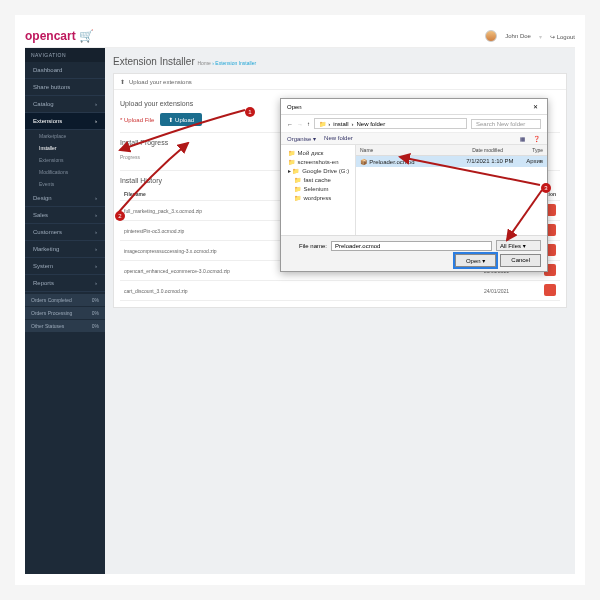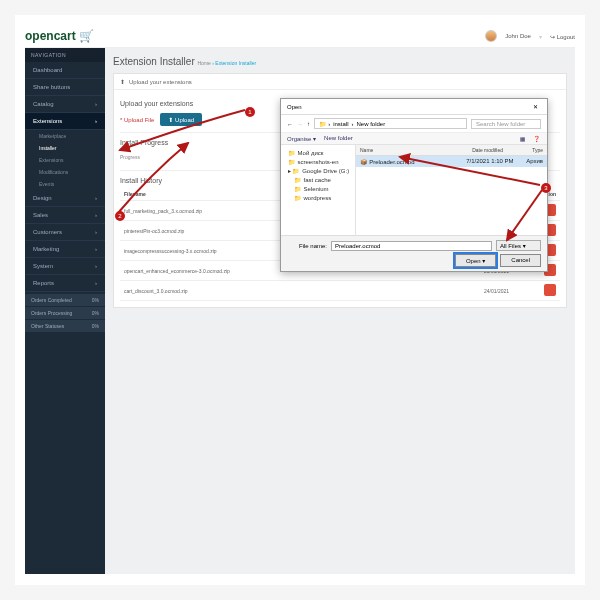--- a/index.html
+++ b/index.html
@@ -1,20 +1,20 @@
 <!DOCTYPE html>
 <html><head>
 <meta charset="utf-8">
 <style>
 *{box-sizing:border-box;margin:0;padding:0;font-family:Arial,sans-serif}
 body{background:#f5f5f5;width:600px;height:600px;overflow:hidden;position:relative;font-size:7px}
 .whitebox{background:#fff;margin:15px;padding:10px;height:570px;position:relative}
 .topbar{display:flex;justify-content:space-between;align-items:center;padding:4px 0;border-bottom:1px solid #eee}
 .logo{color:#1fa5d6;font-size:12px;font-weight:bold}
-.logo span{color:#14532d}
+.logo span{color:#be185d}
 .userarea{display:flex;gap:8px;align-items:center;font-size:6px;color:#555}
 .avatar{width:12px;height:12px;border-radius:50%;background:linear-gradient(#f0c080,#d08040);border:1px solid #ccc}
 .layout{display:flex;height:calc(100% - 24px)}
 .sidebar{width:80px;background:#1d2a38;color:#9aa8b8;font-size:6px;display:flex;flex-direction:column}
 .navhead{background:#16212d;padding:4px 6px;font-size:5px;letter-spacing:.5px}
 .navitem{padding:5px 8px;border-bottom:1px solid #27374a;cursor:pointer;display:flex;justify-content:space-between;align-items:center}
 .navitem.active{background:#0b1a2b;color:#fff}
 .subitem{padding:3px 6px 3px 14px;font-size:5px;color:#7d8a99;cursor:pointer}
 .subitem.sel{color:#fff}
 .footblock{margin-top:2px}

